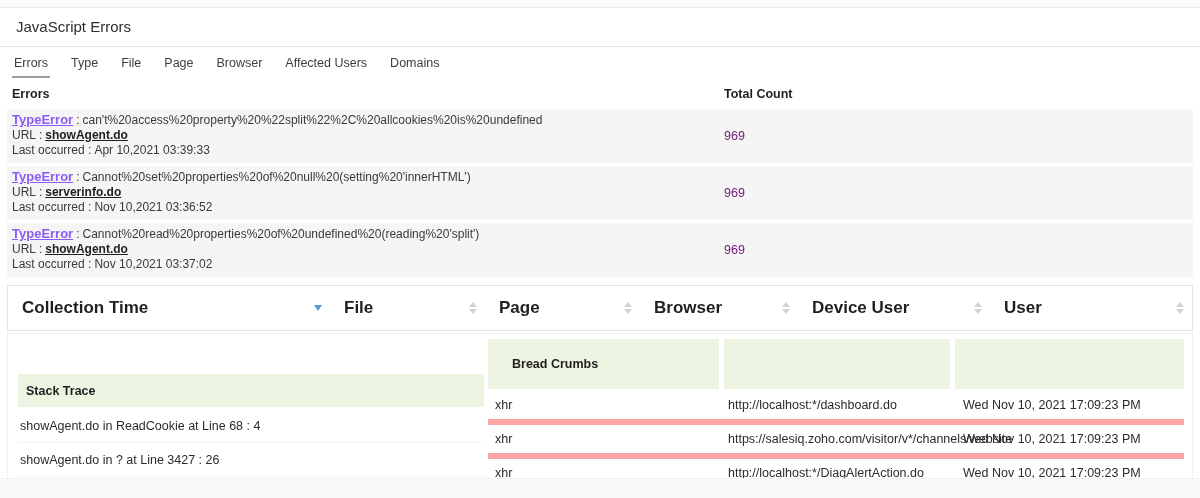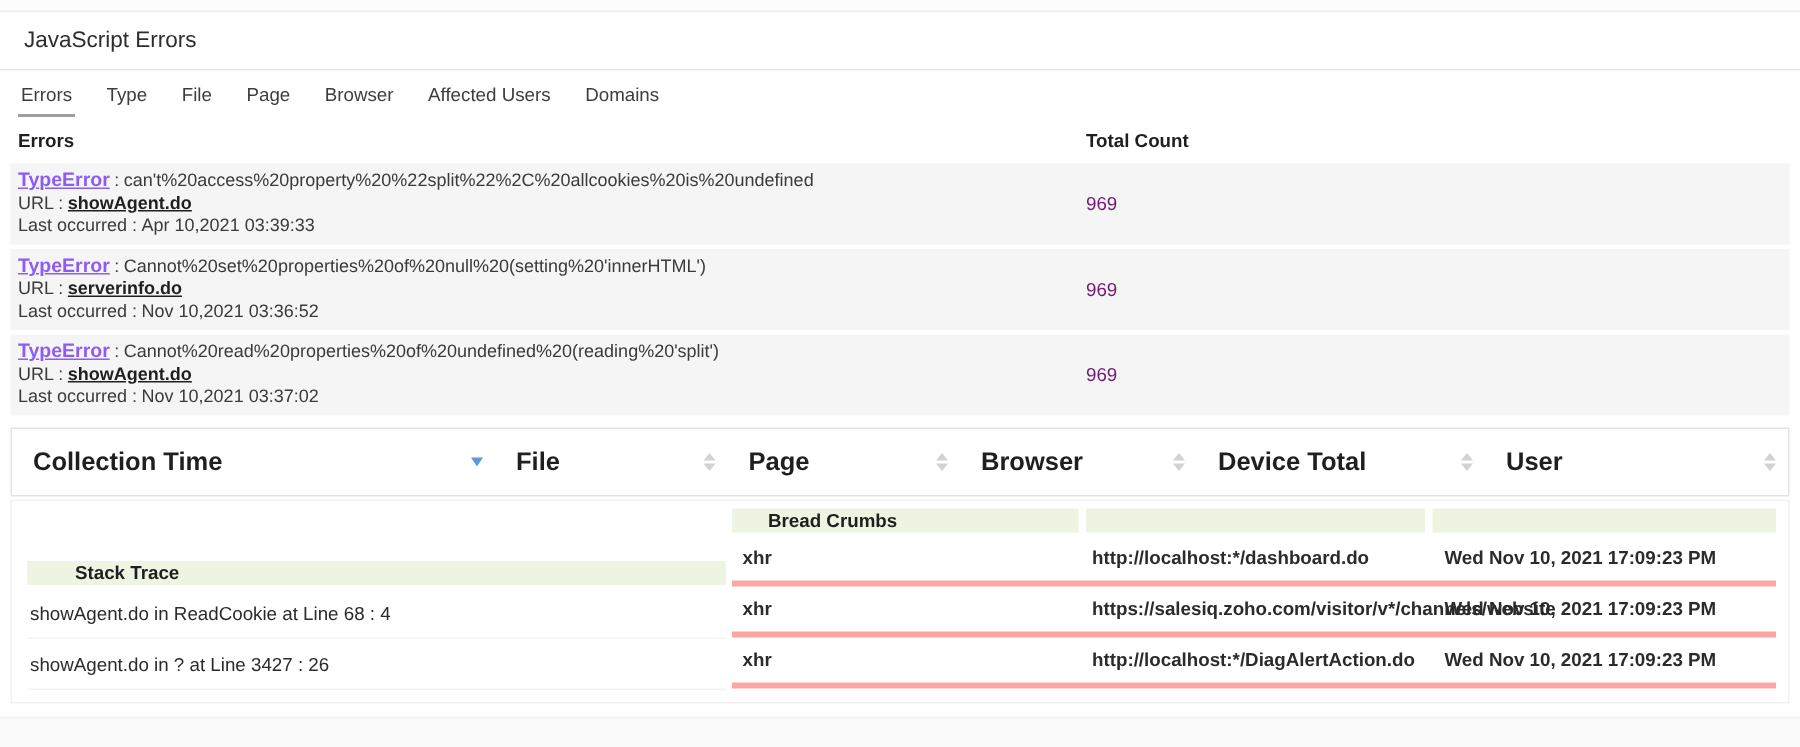--- a/index.html
+++ b/index.html
@@ -38,27 +38,27 @@
   .sort-both .s-down { width:0;height:0;border-left:4px solid transparent;border-right:4px solid transparent;border-top:5px solid #d2d2d2; }
   .dt-row { border-top:1px solid #ededed; }
   .dt-cell { padding:9px 4px 10px 24px; font-size:12.5px; color:#2b2b2b; }
   .dt-cell.first { padding-left:2px; }
 
   .bc-section { margin:2px 7px 0; border:1px solid #f1f1f1; padding:5px 8px 8px 10px; display:flex; gap:4px; background:#fff; }
   .bc-left { width:466px; }
   .bc-right { flex:1; }
   .greenhead { background:#edf4e1; font-weight:bold; color:#1f1f1f; }
   .spacer-row { height:35px; }
-  .st-head { height:16px; margin-bottom:2px; padding-left:32px; display:flex; align-items:center; }
+  .st-head { height:33px; margin-bottom:2px; padding-left:8px; display:flex; align-items:center; }
   .st-row { height:34px; display:flex; align-items:center; padding-left:2px; border-bottom:1px solid #f3f3f3; font-size:12.5px; color:#2b2b2b; }
   .bc-headrow, .bc-row { display:grid; grid-template-columns:231px 226px 1fr; column-gap:5px; }
-  .bc-headrow { height:16px; margin-bottom:2px; }
+  .bc-headrow { height:50px; margin-bottom:2px; }
   .bc-headrow .cell { display:flex; align-items:center; }
   .bc-headrow .cell.label { padding-left:24px; }
-  .bc-row { height:34px; border-bottom:4px solid #fca5a5; align-items:center; font-size:12.5px; color:#2b2b2b;font-weight:bold; }
+  .bc-row { height:34px; border-bottom:6px solid #fca5a5; align-items:center; font-size:12.5px; color:#2b2b2b; }
   .bc-row .c-type { padding-left:7px; }
   .bc-row .c-url { padding-left:4px; }
   .bc-row .c-time { padding-left:8px; }
 
   .bottom-strip { position:absolute; left:0; right:0; bottom:0; height:20px; background:#fafafa; border-top:1px solid #f0f0f0; }
 </style>
 </head>
 <body>
 
 <div class="top-strip"></div>
@@ -130,21 +130,21 @@
         </span>
     </div>
     <div class="dt-hcell">
       <span>Browser</span>
       <span class="sort-both">
           <span class="s-up"></span>
           <span class="s-down"></span>
         </span>
     </div>
     <div class="dt-hcell">
-      <span>Device Total</span>
+      <span>Device User</span>
       <span class="sort-both">
           <span class="s-up"></span>
           <span class="s-down"></span>
         </span>
     </div>
     <div class="dt-hcell">
       <span>User</span>
       <span class="sort-both">
           <span class="s-up"></span>
           <span class="s-down"></span>

